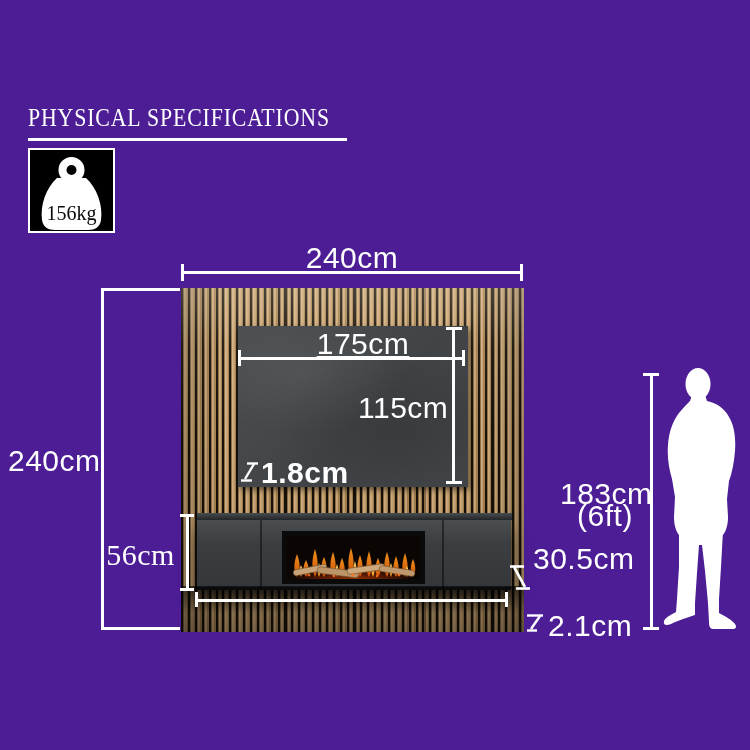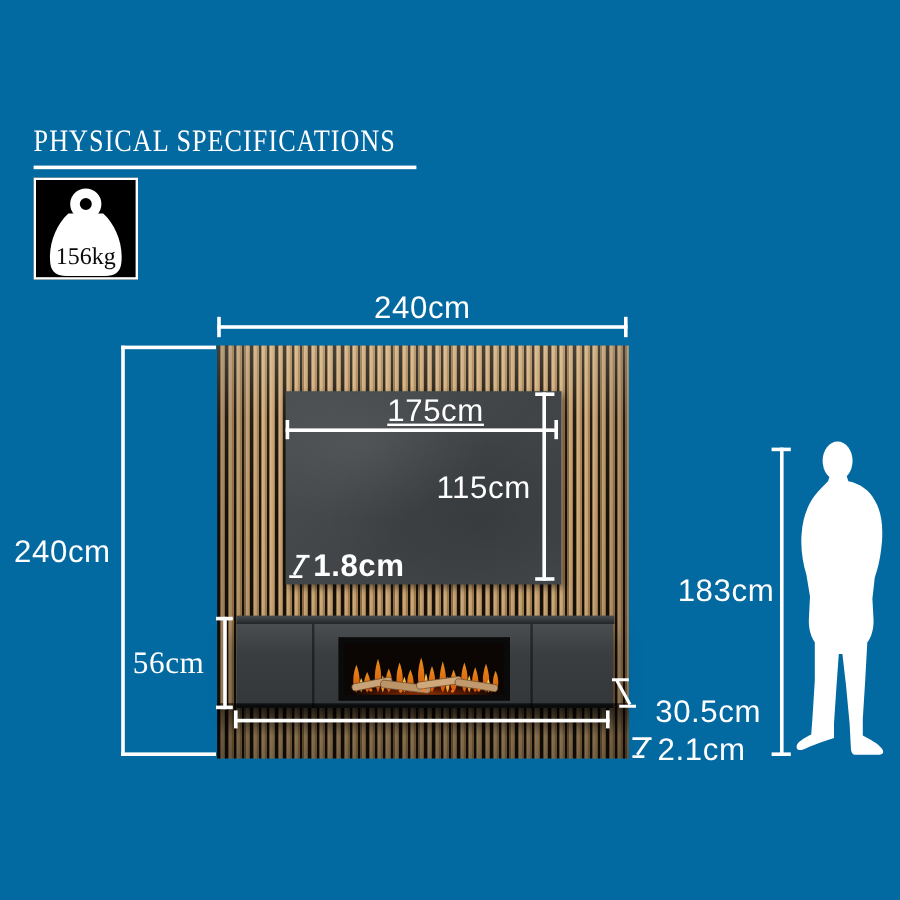--- a/index.html
+++ b/index.html
@@ -1,17 +1,17 @@
 <!DOCTYPE html>
 <html><head>
 <meta charset="utf-8">
 <style>
   html,body{margin:0;padding:0;background:#000;}
   #stage{
-    position:relative;width:750px;height:750px;background:#0369a1;overflow:hidden;
+    position:relative;width:750px;height:750px;background:#4c1d95;overflow:hidden;
     font-family:"Liberation Sans",sans-serif;
   }
   
   .title{
     position:absolute;left:28px;top:103px;color:#fff;
     font-family:"Liberation Serif",serif;font-size:26px;font-weight:400;
     letter-spacing:1px;white-space:nowrap;transform:scaleX(0.84);transform-origin:left top;
   }
   .title-underline{position:absolute;left:28px;top:138px;width:319px;height:3px;background:#fff;}
   .weight-box{
@@ -59,21 +59,21 @@
   }
   .suite-seam{position:absolute;top:0;width:2px;height:70px;background:rgba(0,0,0,0.45);}
   .suite-bottom-edge{position:absolute;left:0;bottom:0;width:100%;height:3px;background:rgba(0,0,0,0.5);}
   .fire-frame{
     position:absolute;left:282px;top:531px;width:143px;height:53px;background:#0a0a0a;
   }
   .fire-screen{position:absolute;left:5px;top:5px;width:133px;height:43px;}
   
   .dline{position:absolute;background:#fff;}
   .dim-label{
-    position:absolute;color:#fff;font-size:26px;font-weight:400;letter-spacing:0.5px;
+    position:absolute;color:#fff;font-size:30px;font-weight:400;letter-spacing:0.5px;
     white-space:nowrap;line-height:1;
   }
   .t-center{text-align:center;}
   .t-right{text-align:center;}
   
   .person{position:absolute;left:659px;top:367px;width:84px;height:264px;}
 </style>
 </head>
 <body>
 
@@ -200,32 +200,33 @@
   <div class="dline" style="left:195px;top:592px;width:3px;height:15px;"></div>
   <div class="dline" style="left:505px;top:592px;width:3px;height:15px;"></div>
 
   <svg style="position:absolute;left:509px;top:565px;" width="22" height="25" viewBox="0 0 22 25">
     <g stroke="#fff" stroke-width="2.6" fill="none">
       <path d="M1,1.5 H15"></path>
         <path d="M5,2 L16,22"></path>
         <path d="M7,23.5 H21"></path>
     </g>
   </svg>
-  <div class="dim-label" style="left:533px;top:580px;margin-left:13px;">30.5cm</div>
+  <div class="dim-label" style="left:533px;top:544px;">30.5cm</div>
 
   <svg style="position:absolute;left:526px;top:614px;" width="20" height="19" viewBox="0 0 20 19">
     <g stroke="#fff" stroke-width="2.4" fill="none">
       <path d="M1,1.5 H17"></path>
         <path d="M14,2 L5,15"></path>
         <path d="M1,16.5 H11"></path>
     </g>
   </svg>
   <div class="dim-label" style="left:548px;top:611px;">2.1cm</div>
 
   <div class="dim-label t-right" style="left:560px;top:479px;width:90px;">183cm</div>
+  <div class="dim-label t-center" style="left:560px;top:501px;width:90px;">(6ft)</div>
   <div class="dline" style="left:650px;top:373px;width:3px;height:257px;"></div>
   <div class="dline" style="left:643px;top:373px;width:16px;height:3px;"></div>
   <div class="dline" style="left:643px;top:627px;width:16px;height:3px;"></div>
 
   <svg class="person" viewBox="0 0 84 264">
     <g fill="#fff">
       <ellipse cx="39" cy="17" rx="12.5" ry="16"></ellipse>
       <path d="M33,28 L46,28 L48,34
         C58,36 66,42 70,50 C75,58 77,70 76,84
         C75,96 73,106 70,114

